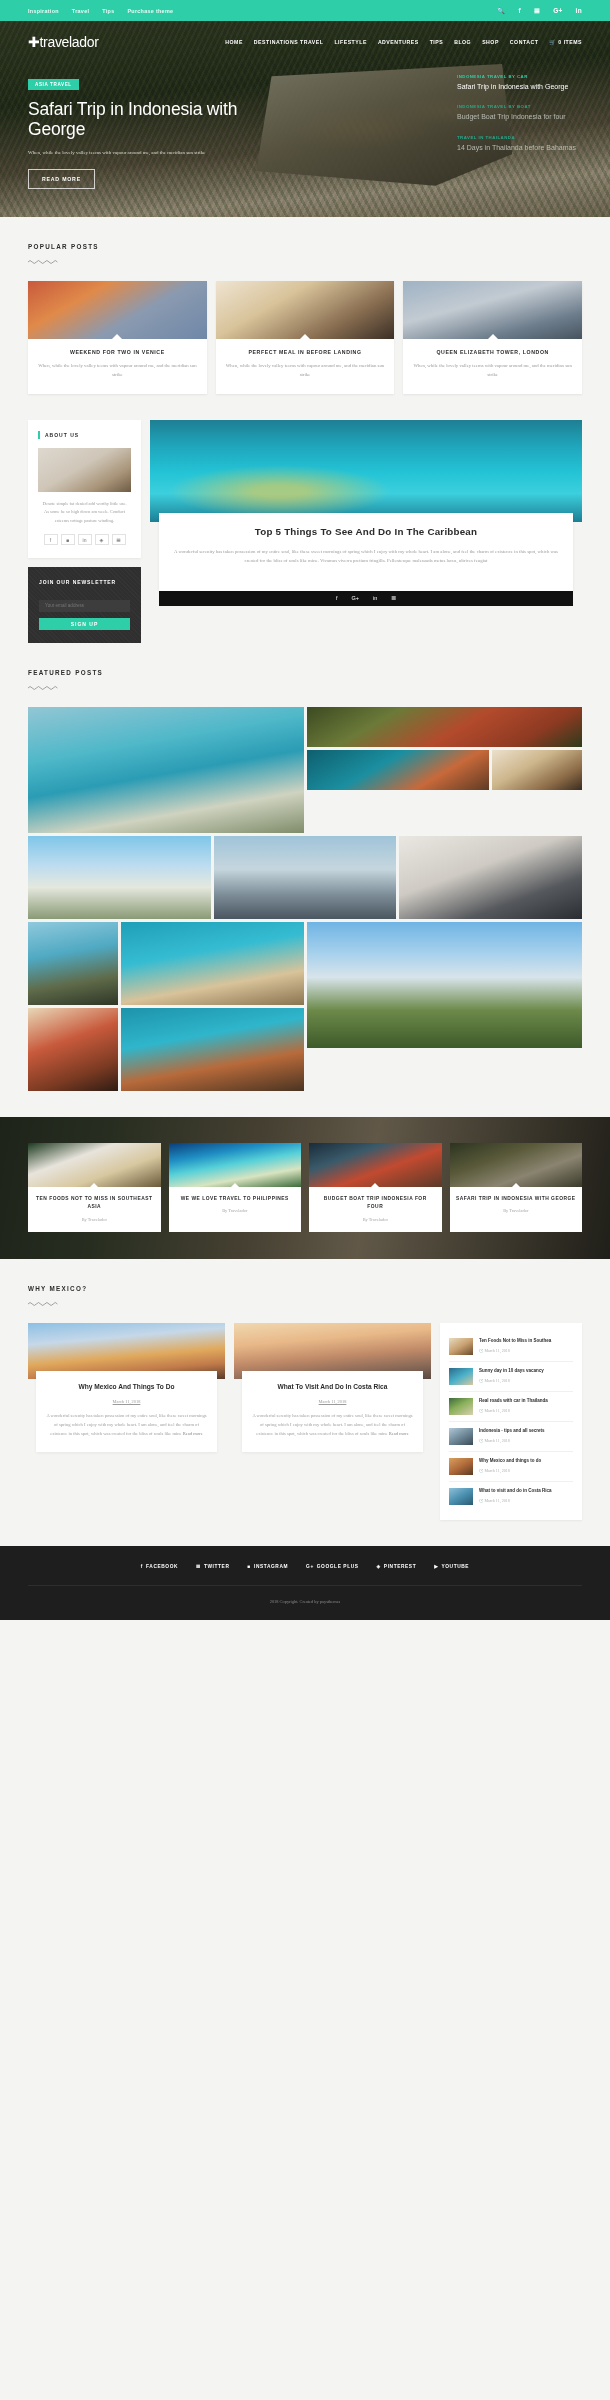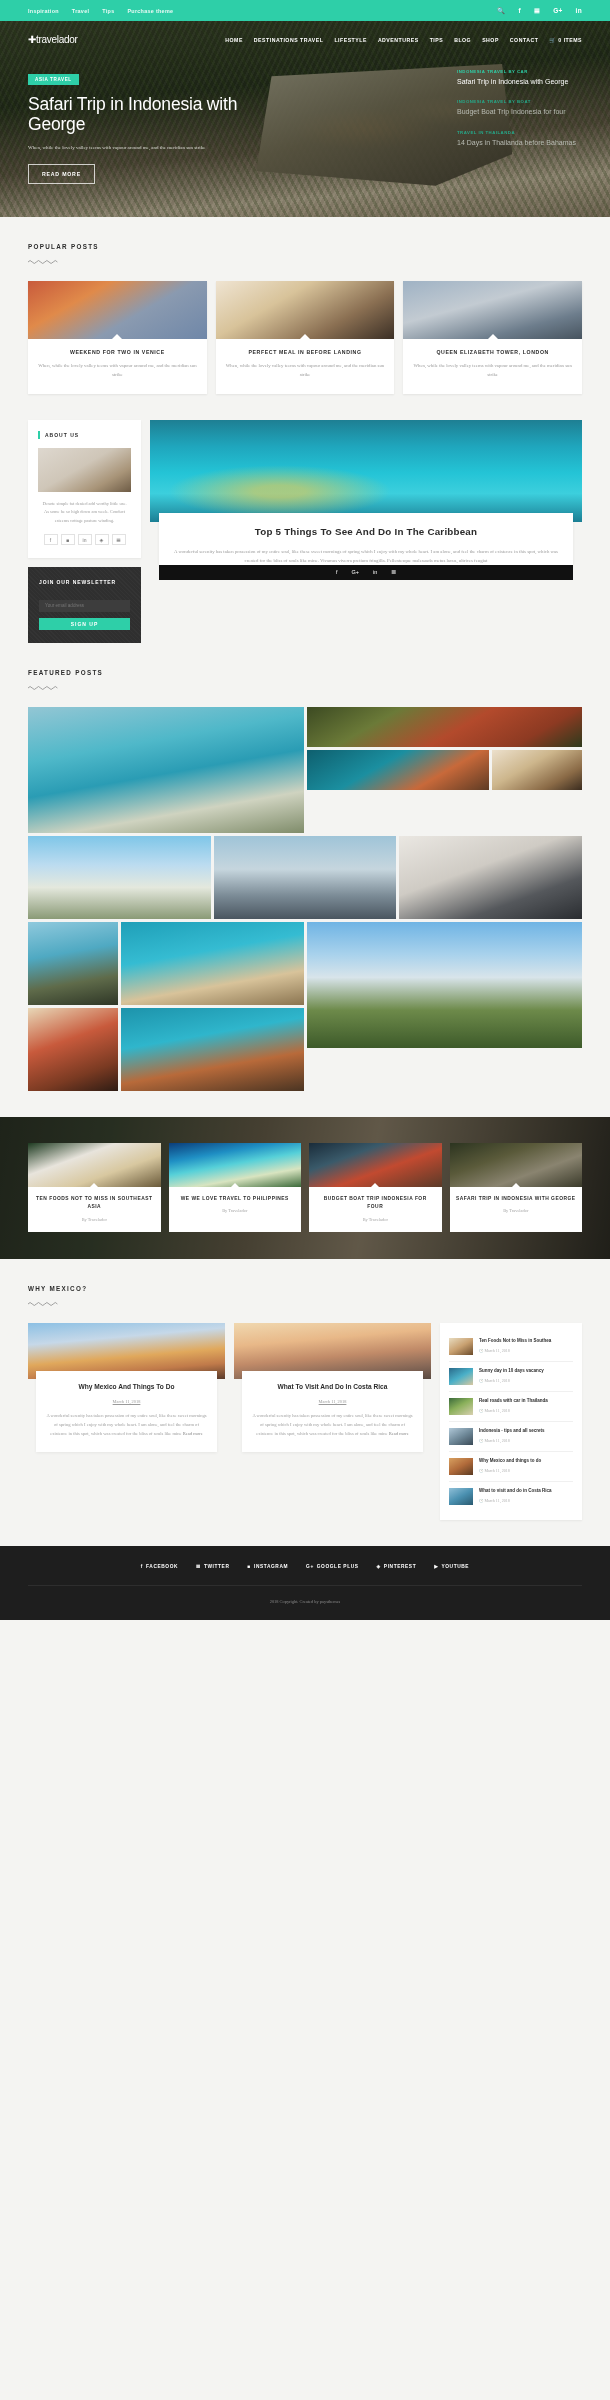--- a/index.html
+++ b/index.html
@@ -38,21 +38,21 @@
   .hero:after {
     content:""; position:absolute; left:42%; top:22%; width:42%; height:62%;
     background:linear-gradient(160deg,#7d7a68 0%, #56523f 45%, #2c2a1f 100%);
     clip-path:polygon(6% 10%, 96% 0%, 100% 74%, 70% 100%, 0% 88%);
     opacity:.92;
   }
   .hero-nav {
     position:relative; z-index:5; display:flex; align-items:center;
     padding:13px 28px 0 28px;
   }
-  .logo { color:#fff; font-size:10px; font-weight:400; letter-spacing:-.3px; }
+  .logo { color:#fff; font-size:14px; font-weight:400; letter-spacing:-.3px; }
   .logo .cross { font-weight:300; }
   .mainnav {
     margin-left:auto; display:flex; gap:11px; align-items:center;
     font-size:5.2px; font-weight:700; color:#fff; letter-spacing:.5px;
   }
   .mainnav .cart { display:flex; align-items:center; gap:2px; }
 
   .hero-body { position:relative; z-index:5; display:flex; padding:22px 28px 0 28px; }
   .hero-left { width:300px; }
   .cat-badge {
@@ -124,21 +124,21 @@
   .news-title { color:#fff; font-size:5px; font-weight:700; letter-spacing:.9px; margin-bottom:8px; }
   .news-input { width:100%; background:#3d3d3d; border:0; height:12px; padding:0 6px;
     color:#8d8d8d; font-size:4.6px; font-family:"Liberation Sans",sans-serif; }
   .news-btn { width:100%; margin-top:6px; height:12px; background:#2ecfa8; border:0; color:#fff;
     font-size:5px; font-weight:700; letter-spacing:1px; }
 
   .feat-col { flex:1; }
   .feat-img { height:102px; background:
       radial-gradient(ellipse at 30% 70%, rgba(255,200,60,.55) 0 6%, transparent 26%),
       linear-gradient(180deg,#1e7f93 0%,#1fa6bd 26%,#24c4d6 52%,#3ccfdd 72%,#1b7f94 100%); }
-  .feat-card { background:#fff; margin:-9px 9px 0; padding:13px 14px 0; position:relative; z-index:2;
+  .feat-card { background:#fff; margin:-9px 9px 0; padding:13px 14px 26px; position:relative; z-index:2;
                box-shadow:0 1px 3px rgba(0,0,0,.07); }
   .feat-title { font-size:9.8px; font-weight:700; letter-spacing:.2px; color:#2b2b2b; text-align:center; margin-bottom:10px; }
   .feat-text { font-size:4.8px; line-height:1.9; color:#9c9c9c; text-align:center; font-family:"Liberation Serif", serif; }
   .feat-social { background:#111; height:15px; margin:0 9px; display:flex; align-items:center;
                  justify-content:center; gap:14px; color:#fff; font-size:5.5px; }
 
   
   .mosaic { margin-top:13px; display:grid; grid-template-columns:repeat(6,1fr);
             grid-auto-rows:40px; gap:3px; }
   .m { background-size:cover; }

